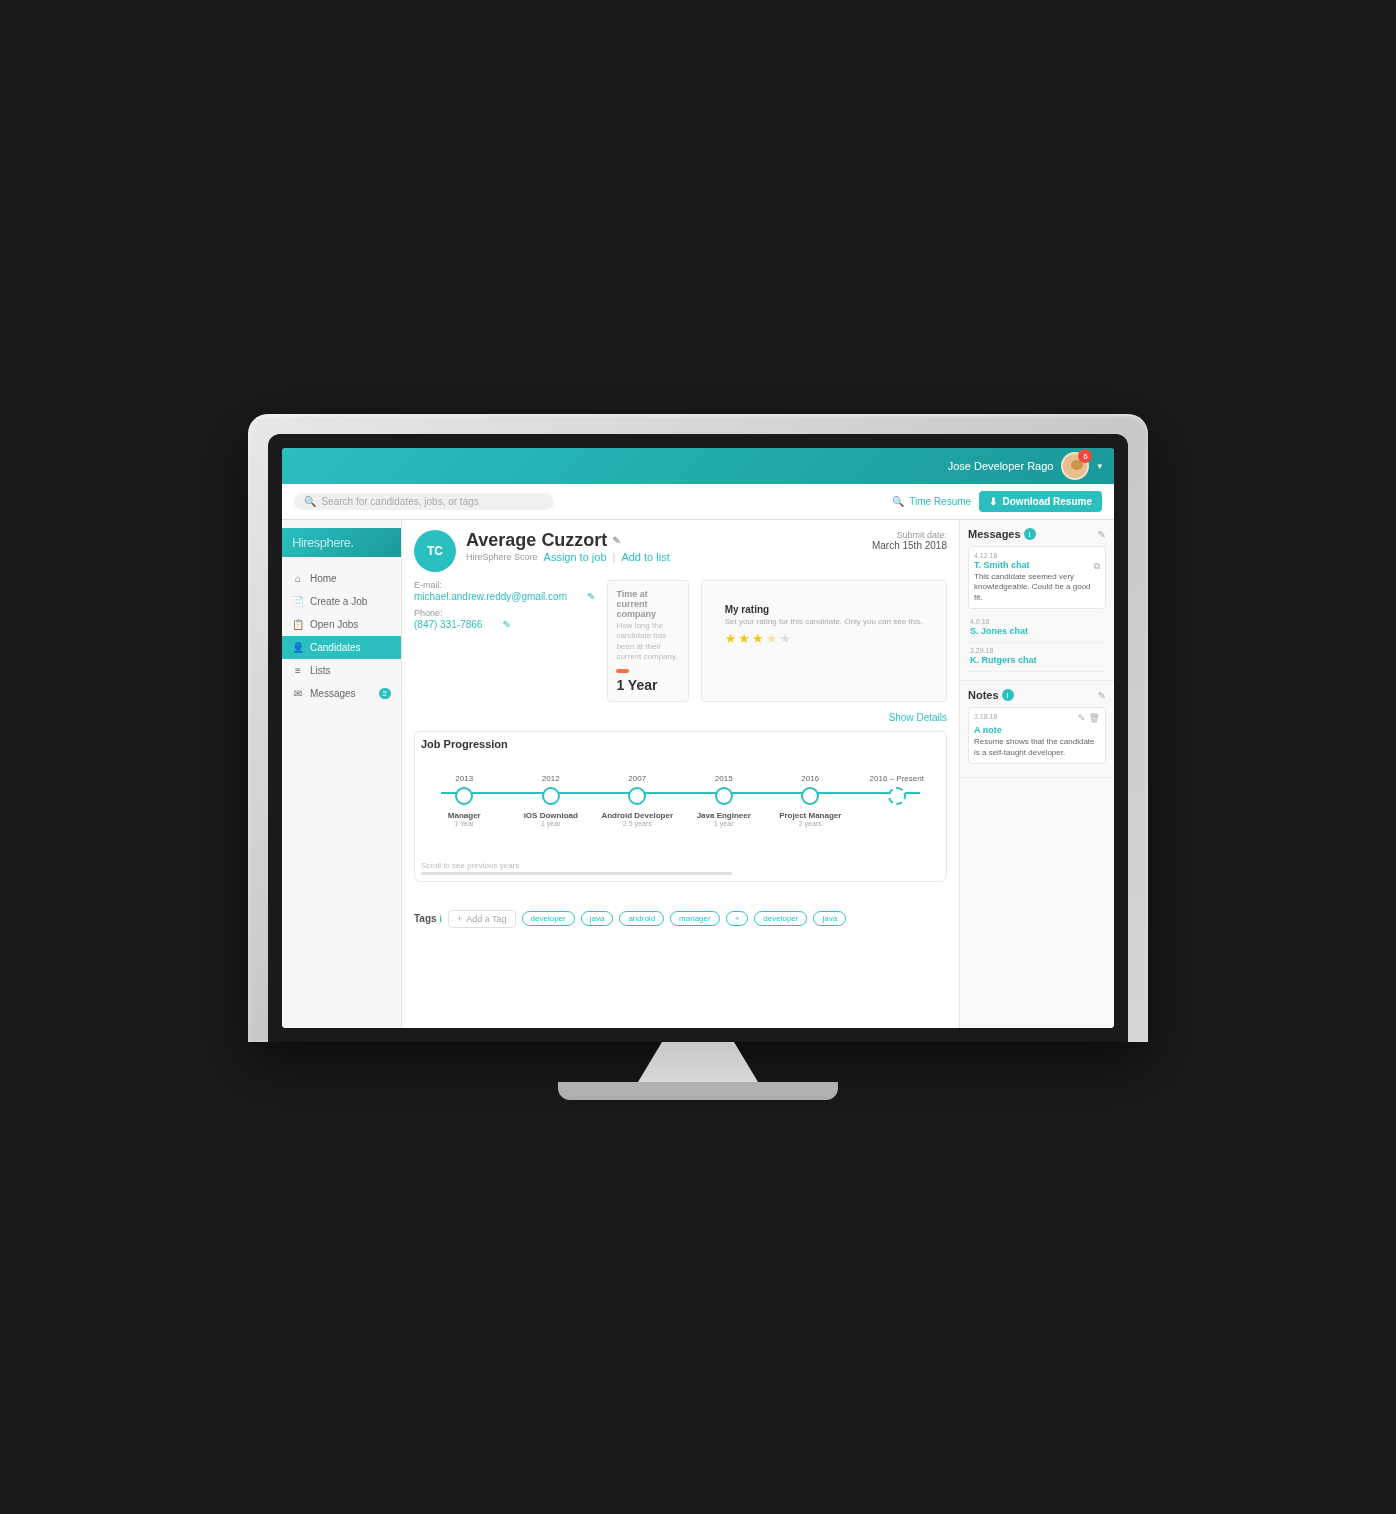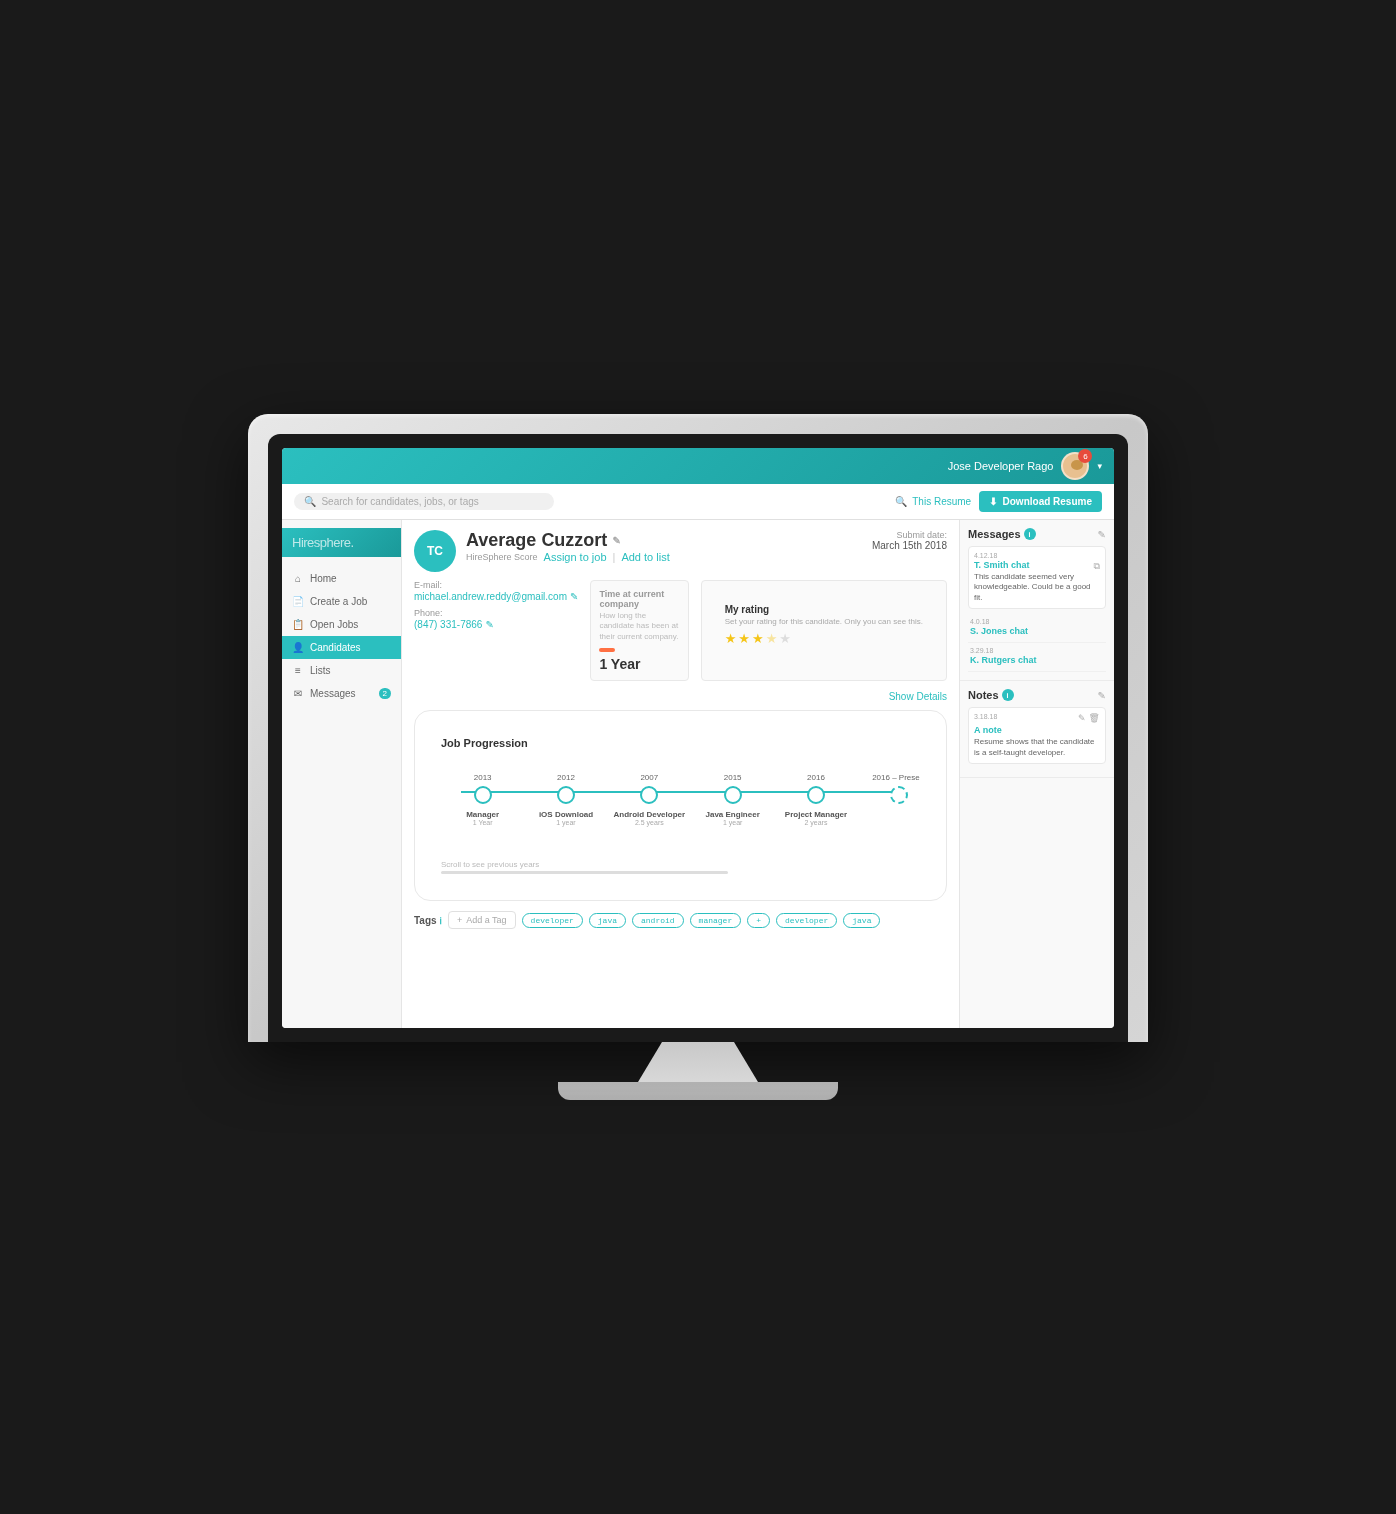--- a/index.html
+++ b/index.html
@@ -351,21 +351,21 @@
       font-size: 9px;
       color: #999;
       margin-bottom: 1px;
     }
 
     .info-value {
       font-size: 10px;
       color: #2bbfbf;
       display: flex;
       align-items: flex-end;
-      gap: 3px;
+      gap: 20px;
     }
 
     .info-value .edit-icon {
       color: #2bbfbf;
     }
 
     
     .metrics-row {
       display: flex;
       gap: 16px;
@@ -448,23 +448,23 @@
 
     .show-details-link {
       font-size: 10px;
       color: #2bbfbf;
       cursor: pointer;
     }
 
     
     .job-progression {
       border: 1px solid #e8e8e8;
-      border-radius: 16px;
-      padding: 26px;
-      margin-bottom: 10px;
+      border-radius: 6px;
+      padding: 6px;
+      margin-bottom: 28px;
       background: white;
     }
 
     .section-title {
       font-size: 11px;
       font-weight: 700;
       color: #333;
       margin-bottom: 14px;
     }
 
@@ -567,21 +567,20 @@
       align-items: center;
       gap: 4px;
     }
 
     .tag-chip {
       border: 1px solid #2bbfbf;
       color: #2bbfbf;
       border-radius: 12px;
       padding: 2px 8px;
       font-size: 8px;
-      font-family: Liberation Mono, monospace;
     }
 
     
     .right-panel {
       width: 155px;
       background: #f9f9f9;
       border-left: 1px solid #e5e5e5;
       overflow-y: auto;
       flex-shrink: 0;
       padding: 0;
@@ -703,21 +702,21 @@
           </div>
 
           <div class="secondary-header">
             <div class="search-bar">
               <span class="search-icon-sm">🔍</span>
               <span class="search-input-text">Search for candidates, jobs, or tags</span>
             </div>
             <div class="header-actions">
               <button class="view-resume-btn">
                 <span>🔍</span>
-                <span>This Resume</span>
+                <span>Time Resume</span>
               </button>
               <button class="download-resume-btn">
                 <span>⬇</span>
                 <span>Download Resume</span>
               </button>
             </div>
           </div>
 
           <div class="main-content">
 

